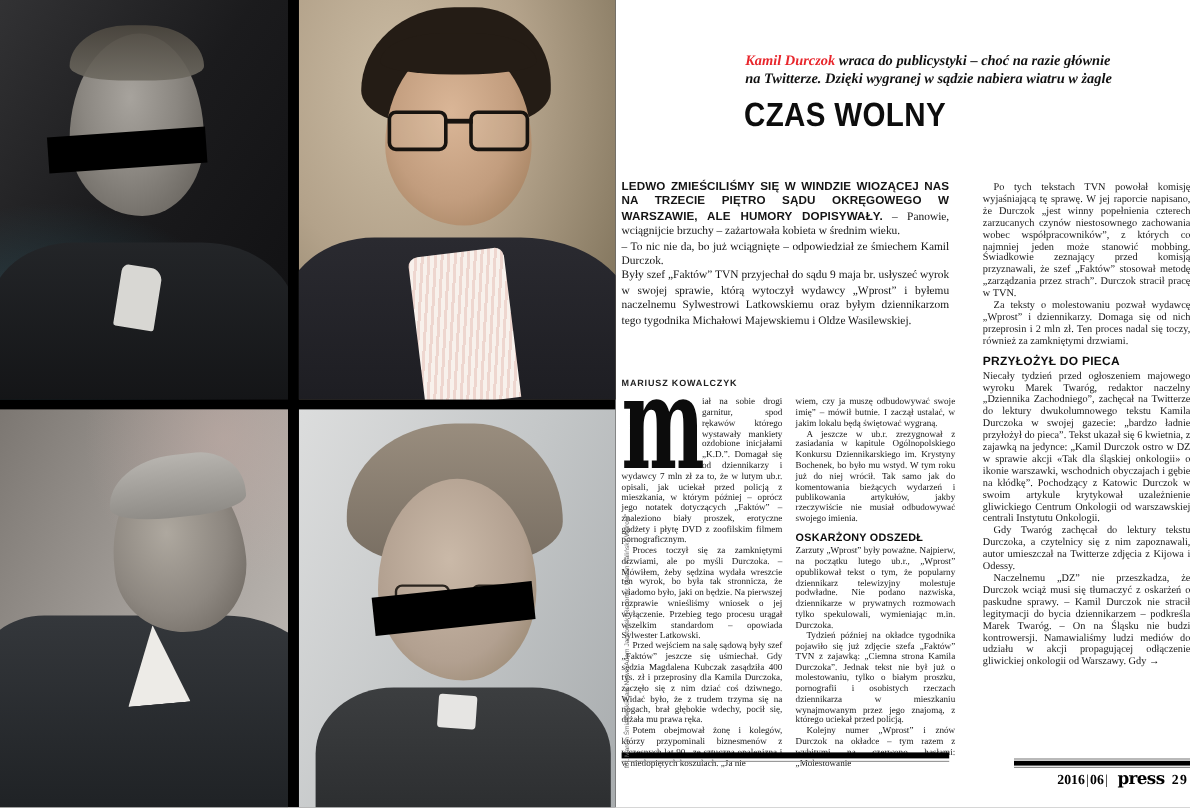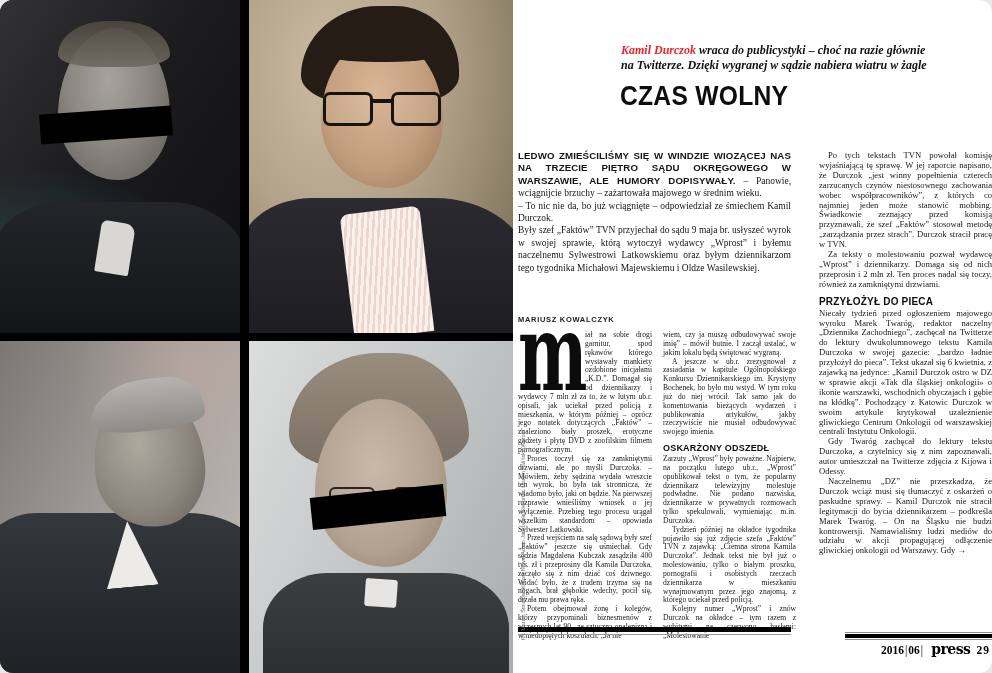--- a/index.html
+++ b/index.html
@@ -1,17 +1,17 @@
 <!DOCTYPE html>
 <html lang="pl"><head>
 <meta charset="utf-8">
 <style>
   html,body{margin:0;padding:0;background:#e9e9e9;}
   .page{position:relative;width:992px;height:673px;background:#ffffff;overflow:hidden;
-        font-family:"Liberation Serif", serif;color:#1b1b1b;border-radius:13px;}
+        font-family:"Liberation Serif", serif;color:#1b1b1b;}
 
   
   .photo-grid{position:absolute;left:0;top:0;width:513px;height:673px;background:#000;}
   .photo{position:absolute;overflow:hidden;}
   .ph-tl{left:0;top:0;width:240px;height:333px;}
   .ph-tr{left:249px;top:0;width:264px;height:333px;}
   .ph-bl{left:0;top:341px;width:240px;height:332px;}
   .ph-br{left:249px;top:341px;width:264px;height:332px;}
   .photo div{position:absolute;}
 
@@ -160,21 +160,21 @@
   <div class="content">
 
     <div class="kicker">
       <span class="name">Kamil Durczok</span><span> wraca do publicystyki – choć na razie głównie</span><br>
       <span>na Twitterze. Dzięki wygranej w sądzie nabiera wiatru w żagle</span>
     </div>
 
     <div class="title">CZAS WOLNY</div>
 
     <div class="lead">
-      <p><b class="caps">LEDWO ZMIEŚCILIŚMY SIĘ W WINDZIE WIOZĄCEJ NAS NA TRZECIE PIĘTRO SĄDU OKRĘGOWEGO W WARSZAWIE, ALE HUMORY DOPISYWAŁY.</b><span> – Panowie, wciągnijcie brzuchy – zażartowała majowego w średnim wieku.</span></p>
+      <p><b class="caps">LEDWO ZMIEŚCILIŚMY SIĘ W WINDZIE WIOZĄCEJ NAS NA TRZECIE PIĘTRO SĄDU OKRĘGOWEGO W WARSZAWIE, ALE HUMORY DOPISYWAŁY.</b><span> – Panowie, wciągnijcie brzuchy – zażartowała kobieta w średnim wieku.</span></p>
       <p>– To nic nie da, bo już wciągnięte – odpowiedział ze śmiechem Kamil Durczok.</p>
       <p>Były szef „Faktów” TVN przyjechał do sądu 9 maja br. usłyszeć wyrok w swojej sprawie, którą wytoczył wydawcy „Wprost” i byłemu naczelnemu Sylwestrowi Latkowskiemu oraz byłym dziennikarzom tego tygodnika Michałowi Majewskiemu i Oldze Wasilewskiej.</p>
     </div>
 
     <div class="byline">MARIUSZ KOWALCZYK</div>
 
     <div class="col col1">
       <p><span class="dropcap">
             <span>m</span>
           </span><span>iał na sobie drogi garnitur, spod rękawów którego wystawały mankiety ozdobione inicjałami „K.D.”. Domagał się od dziennikarzy i wydawcy 7 mln zł za to, że w lutym ub.r. opisali, jak uciekał przed policją z mieszkania, w którym później – oprócz jego notatek dotyczących „Faktów” – znaleziono biały proszek, erotyczne gadżety i płytę DVD z zoofilskim filmem pornograficznym.</span></p>

